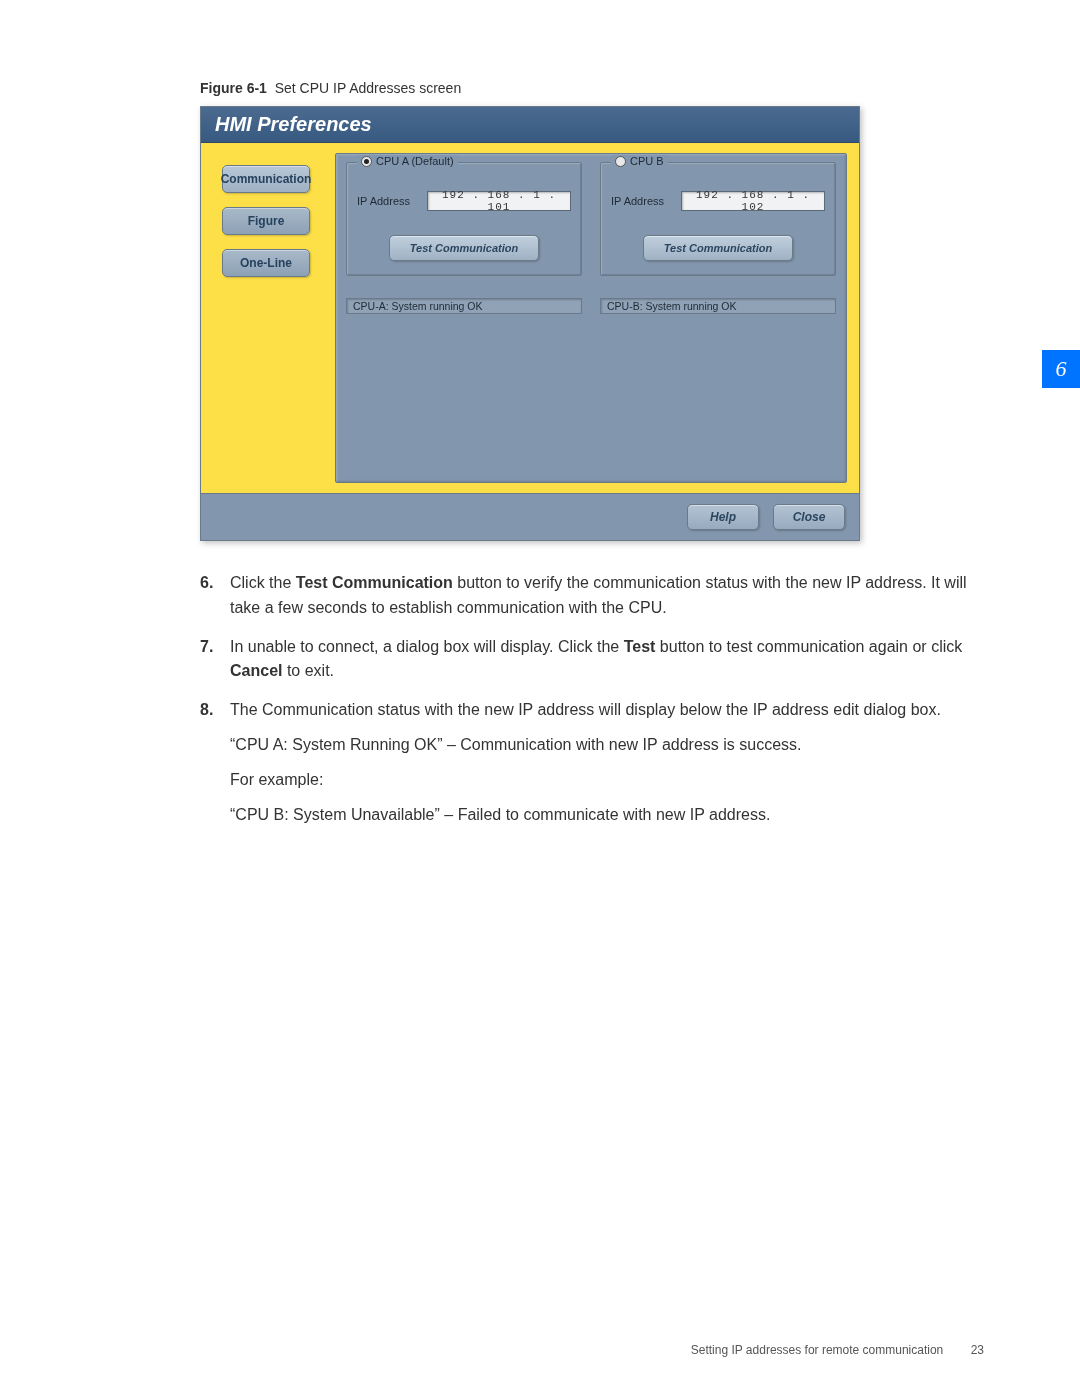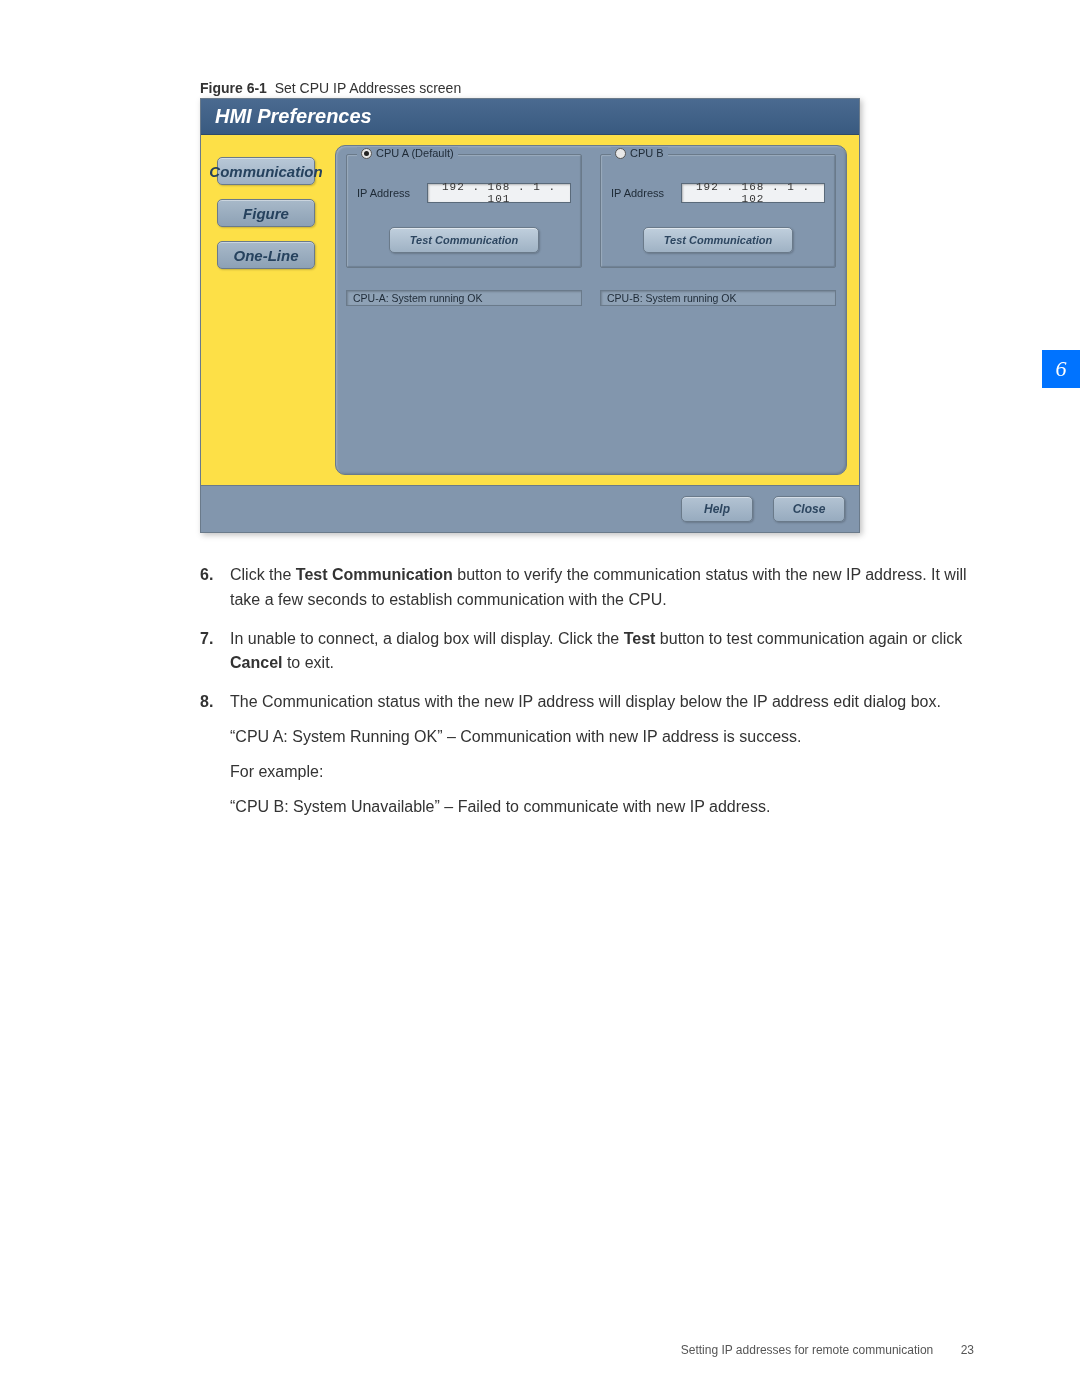--- a/index.html
+++ b/index.html
@@ -10,21 +10,21 @@
     width: 1080px;
     height: 1397px;
     position: relative;
     color: #333;
   }
   .page-wrap {
     padding: 80px 100px 40px 200px;
   }
   .figure-caption {
     font-size: 14px;
-    margin-bottom: 2px;
+    margin-bottom: 10px;
     color: #333;
   }
   .figure-caption b { font-weight: bold; }
 
   
   .hmi-window {
     width: 660px;
     border: 1px solid #6a7a8a;
     background: #fde047;
     box-shadow: 2px 2px 6px rgba(0,0,0,.25);
@@ -46,45 +46,44 @@
   }
   .hmi-sidebar {
     width: 130px;
     padding: 22px 0 0 0;
     display: flex;
     flex-direction: column;
     align-items: center;
     gap: 14px;
   }
   .hmi-tab {
-    width: 98px;
+    width: 88px;
     height: 28px;
     background: linear-gradient(#a8b9c9, #8da1b5);
     border: 1px solid #6a7a8a;
     border-radius: 5px;
     color: #26425e;
-    font-style: italic;
-    font-weight: bold;
-    font-size: 15px;
+    font-weight: bold;
+    font-size: 12px;
     display: flex;
     align-items: center;
     justify-content: center;
     box-shadow: inset 0 1px 0 rgba(255,255,255,.4), 1px 1px 2px rgba(0,0,0,.2);
   }
   .hmi-tab.active {
     background: linear-gradient(#b8c8d7, #9eb0c3);
   }
   .hmi-content {
     flex: 1;
     padding: 10px 12px 10px 4px;
     position: relative;
   }
   .content-panel {
     border: 1px solid #6a7a8a;
-    border-radius: 10px;
+    border-radius: 2px;
     height: 100%;
     padding: 8px 10px 20px 10px;
     background: #8296ad;
     box-shadow: inset 1px 1px 2px rgba(255,255,255,.25), inset -1px -1px 2px rgba(0,0,0,.15);
   }
   .cpu-row {
     display: flex;
     gap: 18px;
   }
   .cpu-group {
@@ -180,21 +179,21 @@
     display: flex;
     align-items: center;
     padding: 0 6px;
     box-shadow: inset 1px 1px 2px rgba(0,0,0,.2);
   }
   .hmi-footer {
     border-top: 1px solid #6a7a8a;
     padding: 10px 14px;
     display: flex;
     justify-content: flex-end;
-    gap: 20px;
+    gap: 14px;
     background: #8296ad;
   }
   .foot-btn {
     width: 72px;
     height: 26px;
     background: linear-gradient(#b3c3d3, #97abbf);
     border: 1px solid #6a7a8a;
     border-radius: 5px;
     color: #2d4660;
     font-style: italic;
@@ -243,21 +242,21 @@
     align-items: center;
     justify-content: center;
     font-style: italic;
     font-family: Georgia, serif;
   }
 
   
   .page-footer {
     position: absolute;
     bottom: 40px;
-    right: 106px;
+    right: 96px;
     font-size: 12px;
     color: #555;
   }
   .page-footer .pn { margin-left: 24px; }
 </style>
 </head>
 <body>
 
 <div class="chapter-tab">6</div>
 

